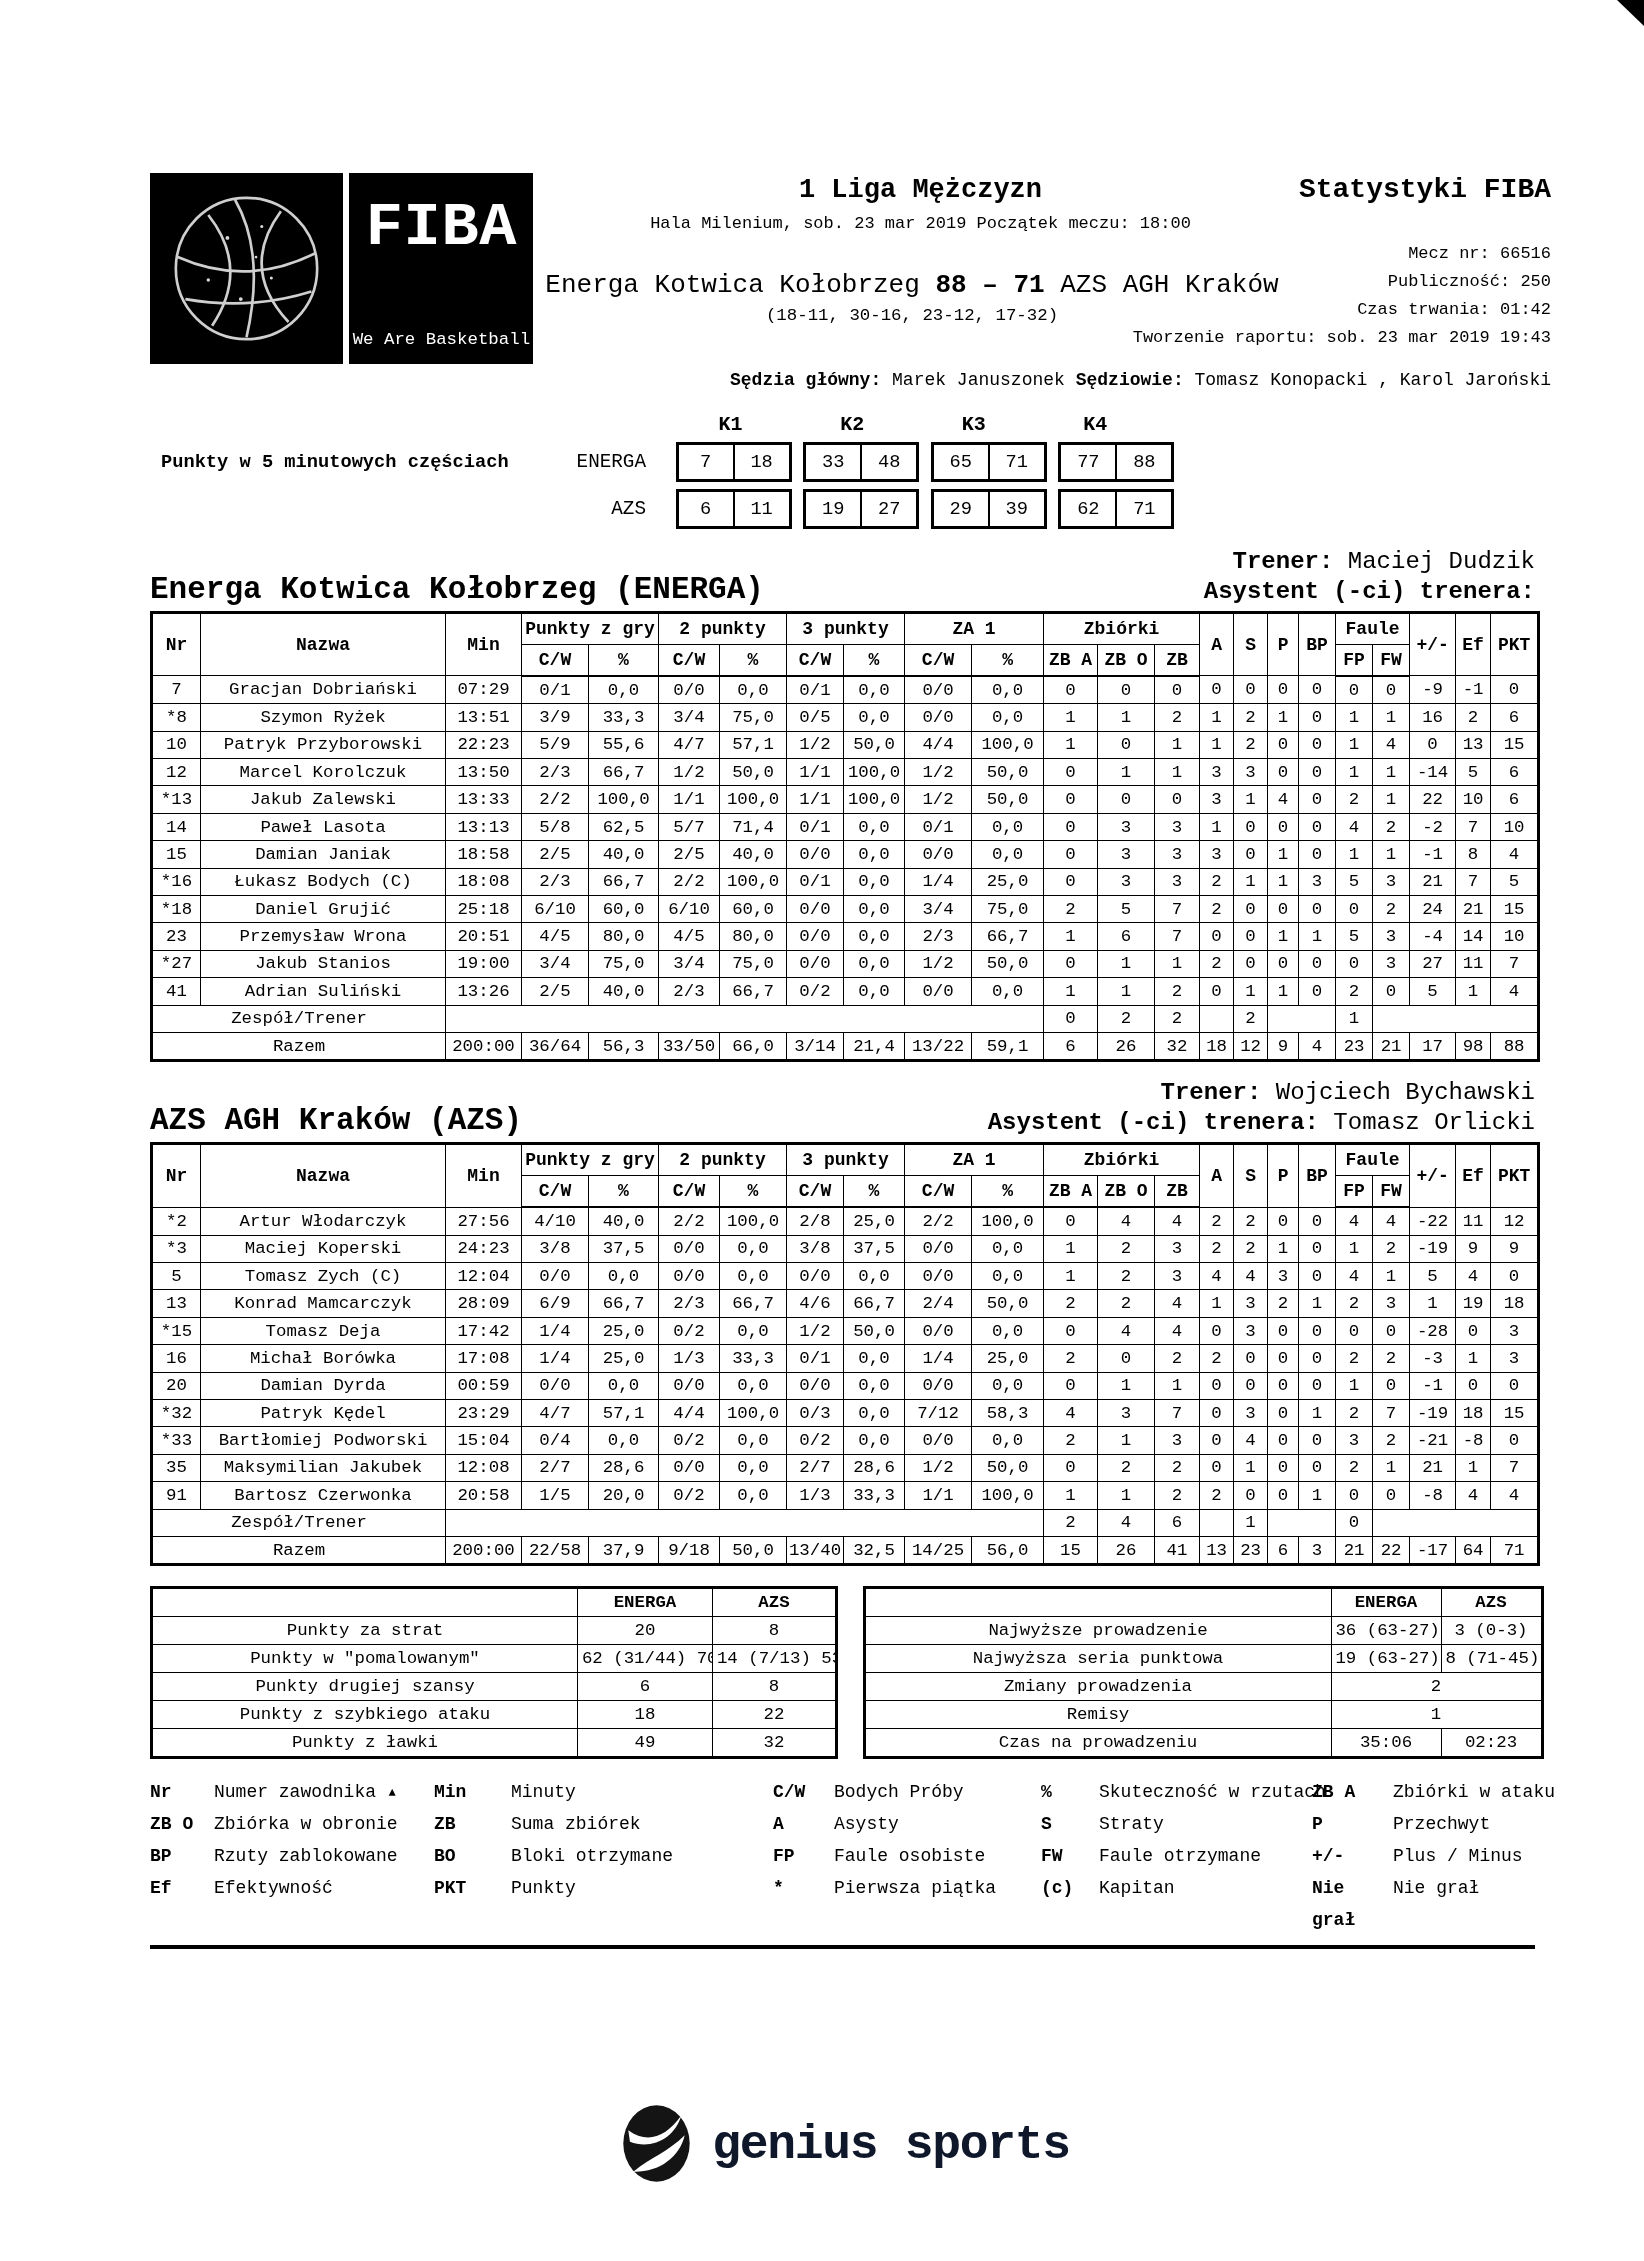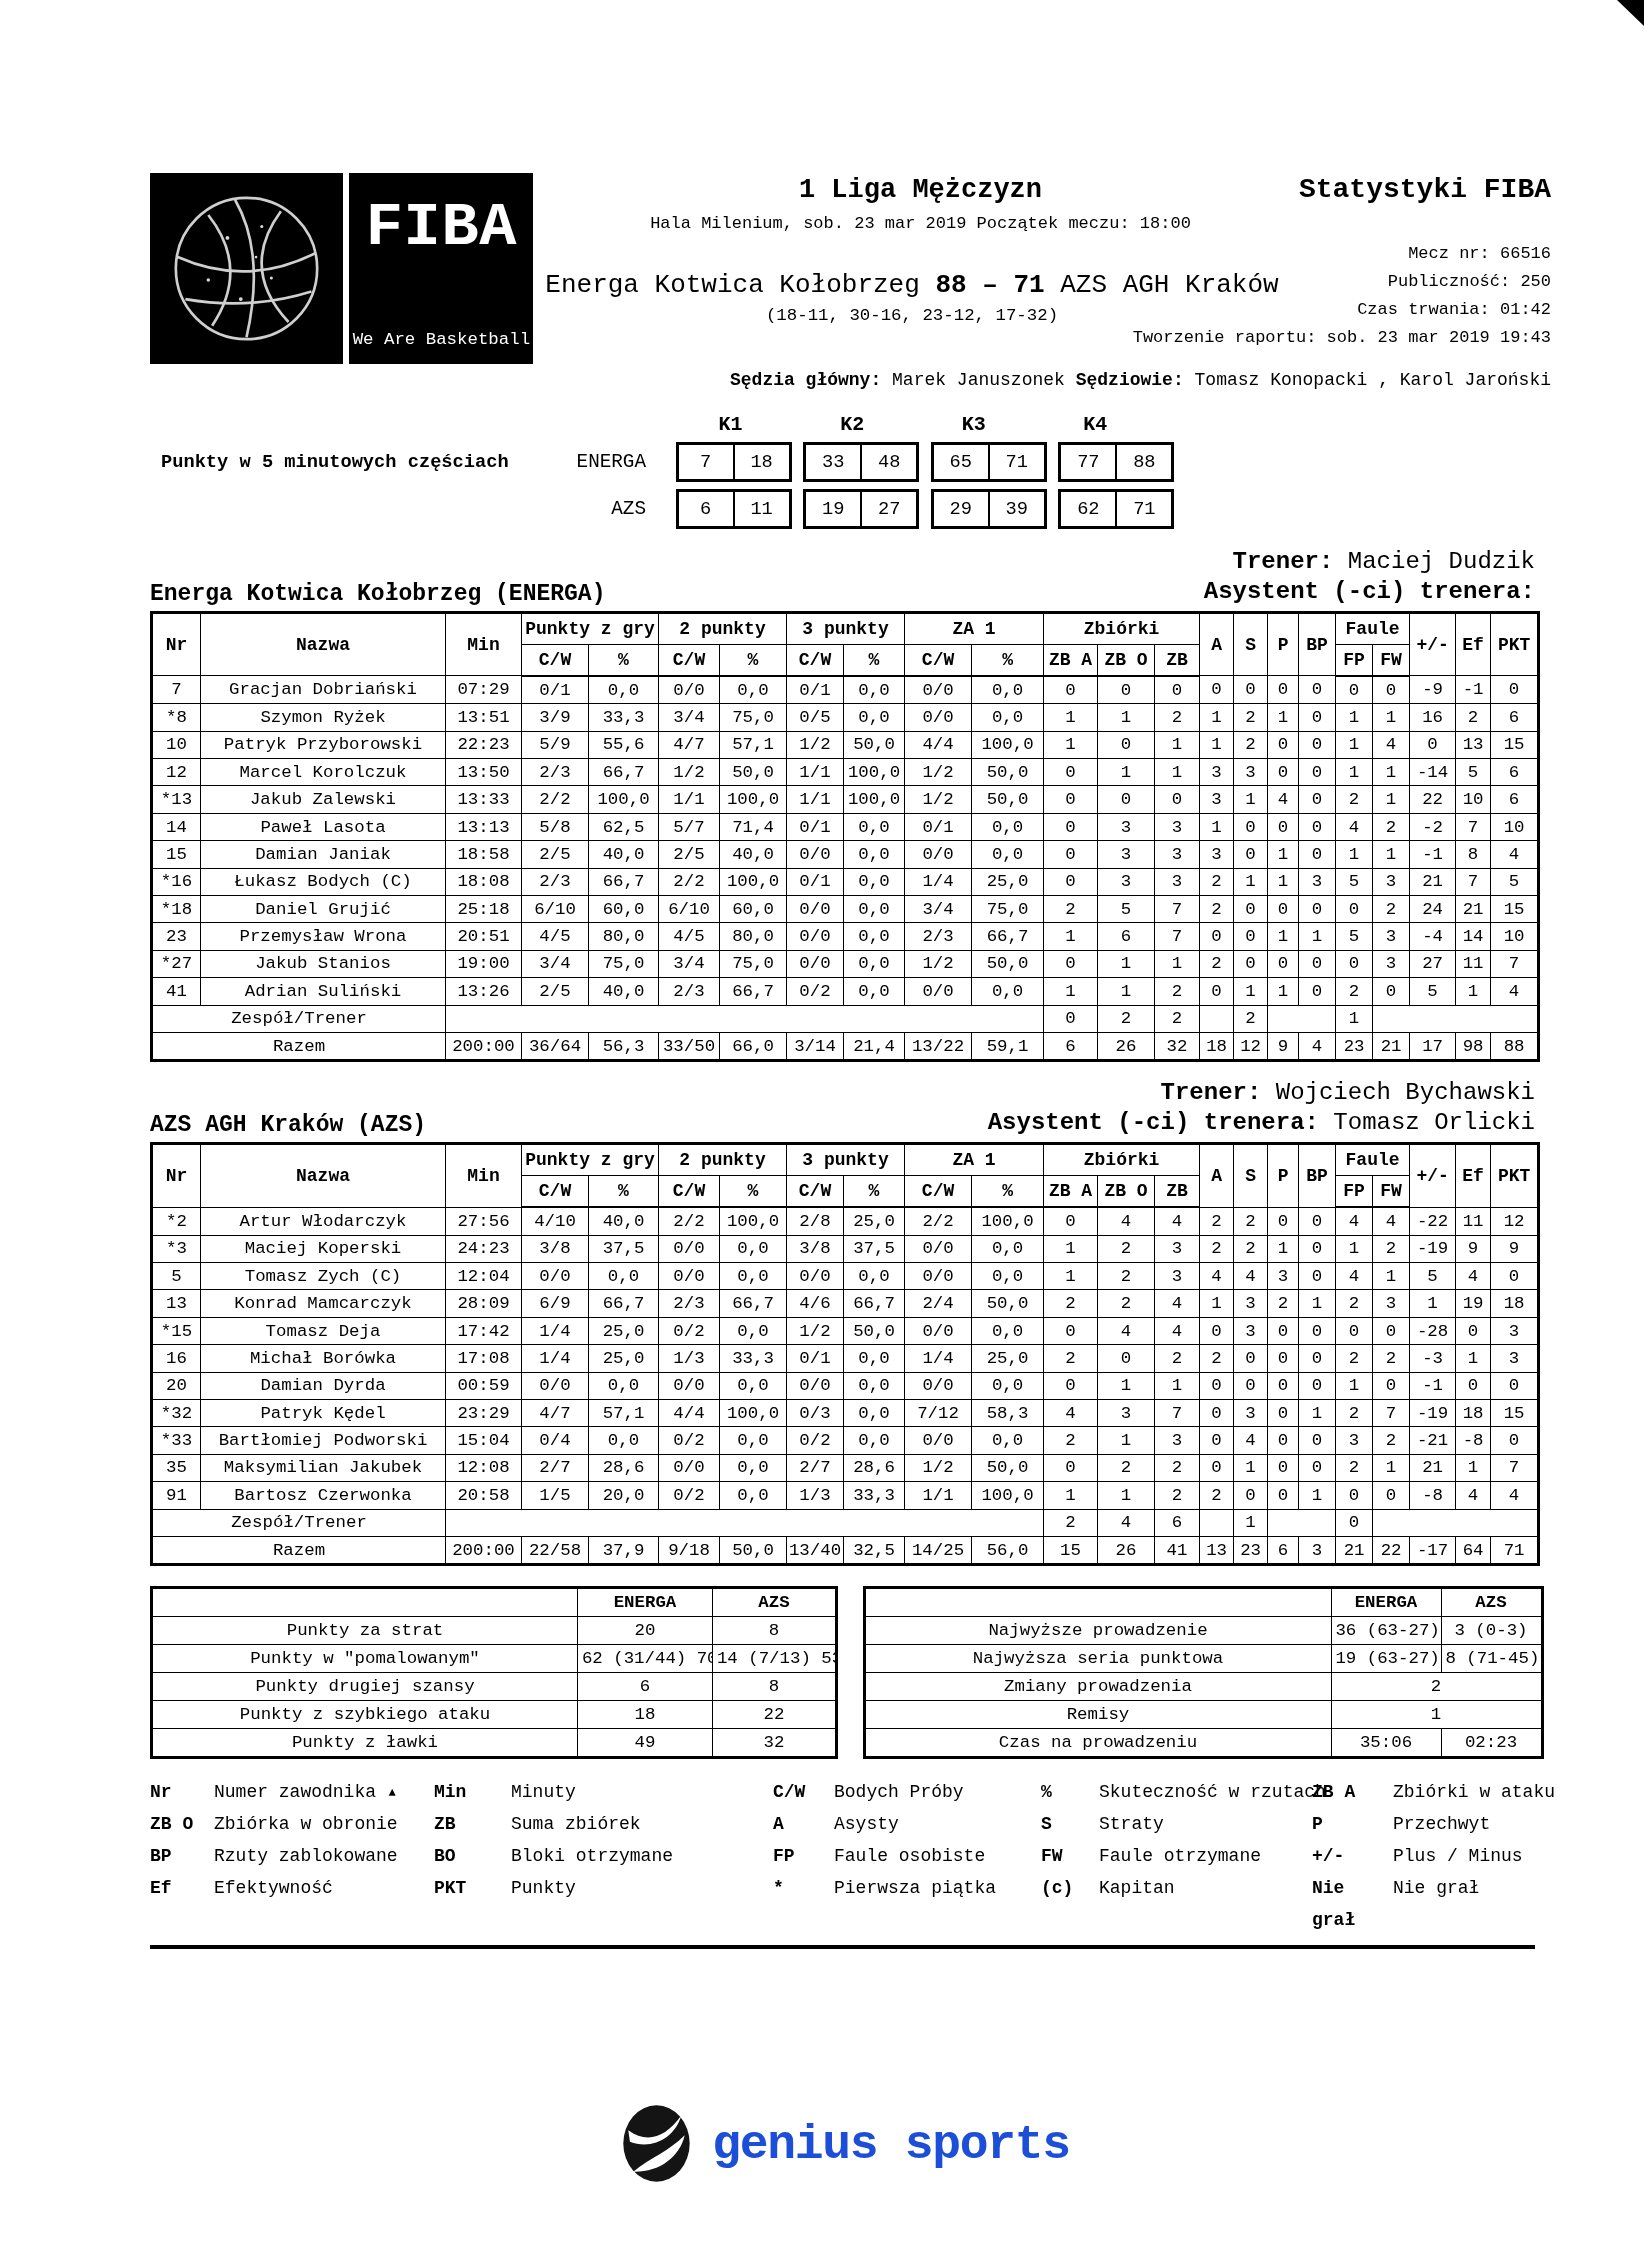--- a/index.html
+++ b/index.html
@@ -39,21 +39,21 @@
   .q-team{width:110px;text-align:right;padding-right:18px;box-sizing:border-box;font-size:19.3px;}
   .q-head{width:110px;margin-left:11.6px;text-align:center;font-weight:bold;font-size:20px;}
   .q-box{width:110px;margin-left:11.6px;height:34px;border:3.9px solid #000;display:flex;}
   .q-cell{flex:1;display:flex;align-items:center;justify-content:center;font-size:18.7px;}
   .q-cell + .q-cell{border-left:2.6px solid #000;}
 
   
   .main{position:absolute;left:150px;top:545px;width:1385px;}
   .team-header{display:flex;justify-content:space-between;align-items:flex-end;height:62px;margin-bottom:3.9px;}
   .team-header.second{margin-top:14px;}
-  .team-title{font-size:23px;font-weight:bold;}
+  .team-title{font-size:31px;font-weight:bold;}
   .coach-block{text-align:right;font-size:24px;line-height:30px;}
   .coach-block b{font-weight:bold;}
 
   table.stats{border-collapse:collapse;border:3.2px solid #000;table-layout:fixed;width:1385px;}
   table.stats th{border:1.9px solid #000;font-weight:bold;font-size:18px;height:30px;padding:0;text-align:center;overflow:hidden;}
   table.stats td{border:1.9px solid #000;font-size:17.4px;height:26.4px;text-align:center;padding:0 1.3px;
                  overflow:hidden;white-space:nowrap;}
   table.stats thead tr:last-child th{border-bottom:2.6px solid #000;}
   td.cell-name{text-align:left;padding-left:7.7px;}
 
@@ -75,21 +75,21 @@
   .lc0{width:284px;} .lc0 .abbr{width:64px;}
   .lc1{width:339px;} .lc1 .abbr{width:77px;}
   .lc2{width:268px;} .lc2 .abbr{width:61px;}
   .lc3{width:271px;} .lc3 .abbr{width:58px;}
   .lc4{width:219px;} .lc4 .abbr{width:81px;}
 
   .thick-rule{margin-top:9px;border-top:4.5px solid #000;width:1385px;}
 
   
   .footer{margin-top:153px;display:flex;justify-content:center;align-items:center;gap:14px;}
-  .footer-text{font-size:48px;font-weight:bold;color:#1d4ed8;letter-spacing:-1.3px;}
+  .footer-text{font-size:48px;font-weight:bold;color:#0f172a;letter-spacing:-1.3px;}
 </style>
 </head>
 <body>
 
 <div class="page">
   <div class="corner-wedge"></div>
 
   <div class="logo">
     <div class="logo-ball">
       <svg viewBox="0 0 100 100" width="193" height="191">

